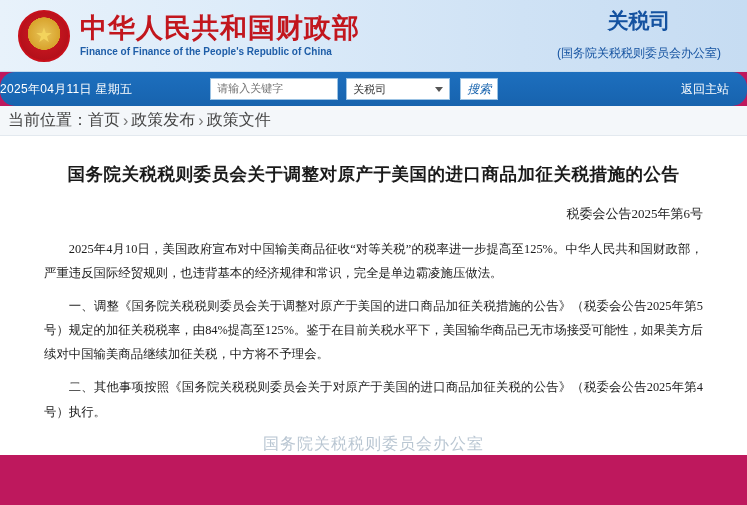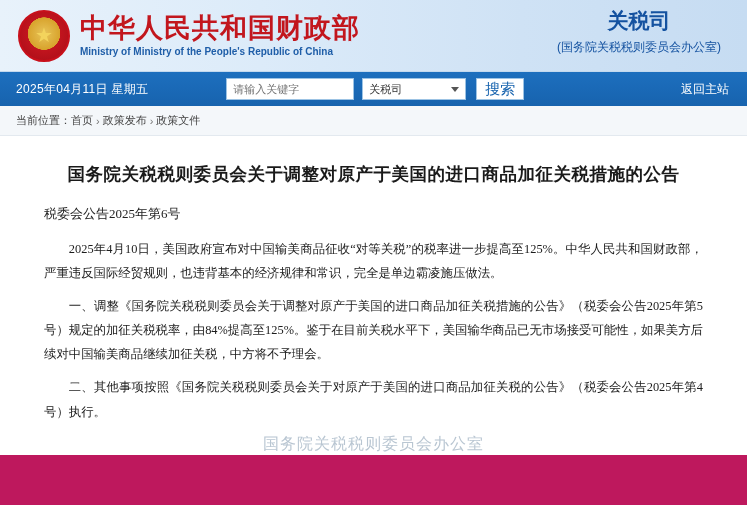--- a/index.html
+++ b/index.html
@@ -72,50 +72,51 @@
   }
   .dept-name {
     font-size: 21px;
     font-weight: bold;
     color: #1452a0;
     line-height: 1.2;
   }
   .dept-sub {
     font-size: 12px;
     color: #1452a0;
-    margin-top: 6px;
+    margin-top: 12px;
     white-space: nowrap;
   }
 
   
   .navbar {
     height: 34px;
     background: linear-gradient(to bottom, #1d6fbe 0%, #1763ae 100%);
     display: flex;
     align-items: center;
-    padding: 0 16px;
+    padding: 0 0;
     color: #ffffff;
     font-size: 12px;
     position: relative;
+    border-radius: 15px;
   }
   .nav-date { white-space: nowrap; letter-spacing: .3px; }
   .search-wrap {
     display: flex;
     align-items: center;
     margin-left: 78px;
   }
   .search-input {
     width: 128px; height: 22px;
     border: 1px solid #9cc3e4;
     background: #ffffff;
     font-size: 11px;
     color: #888;
     padding: 0 6px;
     outline: none;
-    font-family: Liberation Serif, serif;
+    font-family: Liberation Mono, monospace;
   }
   .search-select {
     width: 104px; height: 22px;
     margin-left: 8px;
     border: 1px solid #9cc3e4;
     background: #ffffff;
     font-size: 11px;
     color: #333;
     padding: 0 6px;
     display: flex;
@@ -124,69 +125,70 @@
     position: relative;
   }
   .caret {
     width: 0; height: 0;
     border-left: 4px solid transparent;
     border-right: 4px solid transparent;
     border-top: 5px solid #555;
   }
   .search-btn {
     margin-left: 10px;
-    width: 48px; height: 22px;
+    width: 38px; height: 22px;
     background: #ffffff;
     border: 1px solid #9cc3e4;
     color: #1763ae;
-    font-size: 15px;
+    font-size: 12px;
     display: flex;
     align-items: center;
     justify-content: center;
     cursor: pointer;
+    font-style: italic;
   }
   .nav-home {
     position: absolute;
     right: 18px;
     font-size: 12px;
     color: #ffffff;
     text-decoration: none;
     text-align: right;
   }
 
   
   .breadcrumb-bar {
     height: 30px;
     background: #f4f7fa;
     border-bottom: 1px solid #e3e9ef;
     display: flex;
     align-items: center;
-    padding: 0 16px;
-    font-size: 11px;
+    padding: 0 8px;
+    font-size: 16px;
     color: #444;
   }
   .breadcrumb-bar .sep { margin: 0 3px; color: #777; }
   .crumb-link { color: #444; text-decoration: none; }
 
   
   .content {
     padding: 26px 44px 0 44px;
     background: #ffffff;
   }
   .doc-title {
     text-align: center;
     font-size: 17.5px;
     font-weight: bold;
     color: #1a1a1a;
     font-family: "Liberation Serif", serif;
     line-height: 1.4;
     letter-spacing: .5px;
   }
   .doc-number {
-    text-align: left;
+    text-align: right;
     font-size: 13px;
     color: #222;
     margin-top: 18px;
     font-family: "Liberation Serif", serif;
   }
   .doc-body { margin-top: 14px; }
   .para {
     font-size: 12.4px;
     line-height: 1.95;
     color: #1c1c1c;
@@ -205,21 +207,21 @@
 </style>
 </head>
 <body>
 
 <div id="page">
 
   <div class="header">
     <div class="emblem"></div>
     <div class="title-block">
       <div class="title-cn">中华人民共和国财政部</div>
-      <div class="title-en">Ministry of Ministry of the People's Republic of China</div>
+      <div class="title-en">Finance of Finance of the People's Republic of China</div>
     </div>
     <div class="header-right">
       <div class="dept-name">关税司</div>
       <div class="dept-sub">(国务院关税税则委员会办公室)</div>
     </div>
   </div>
 
   <div class="navbar">
     <div class="nav-date">2025年04月11日  星期五</div>
     <div class="search-wrap">

